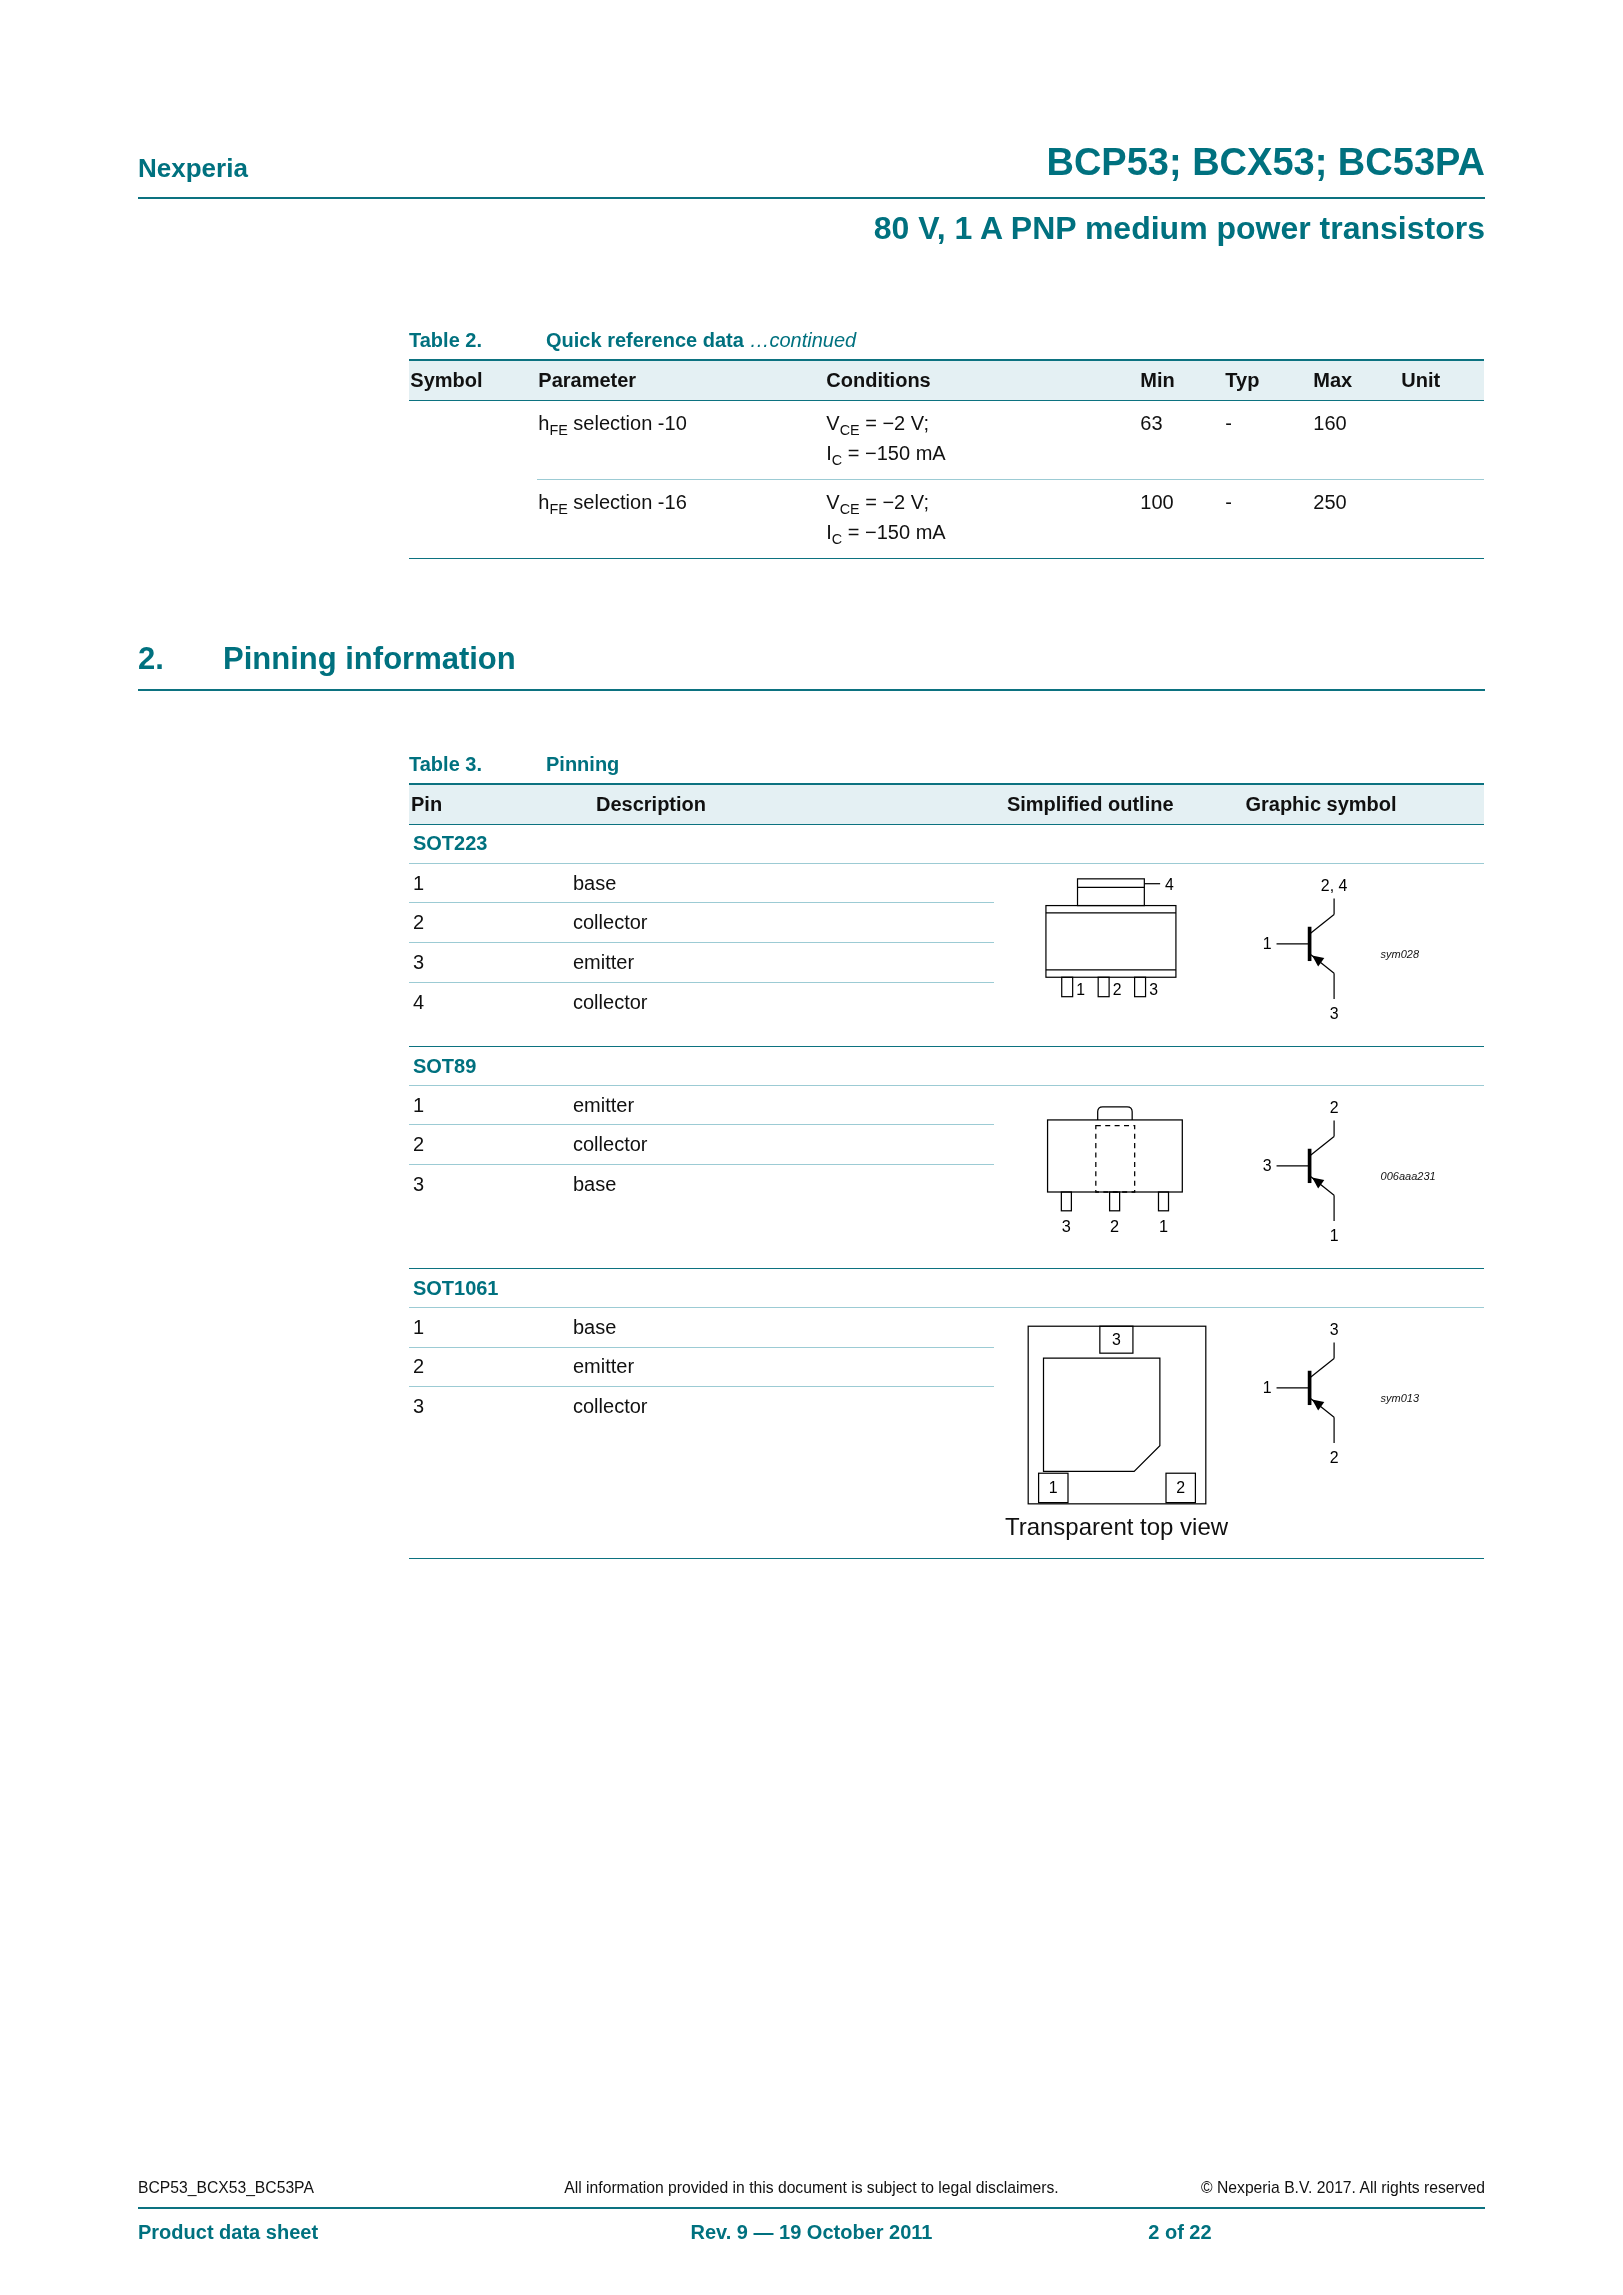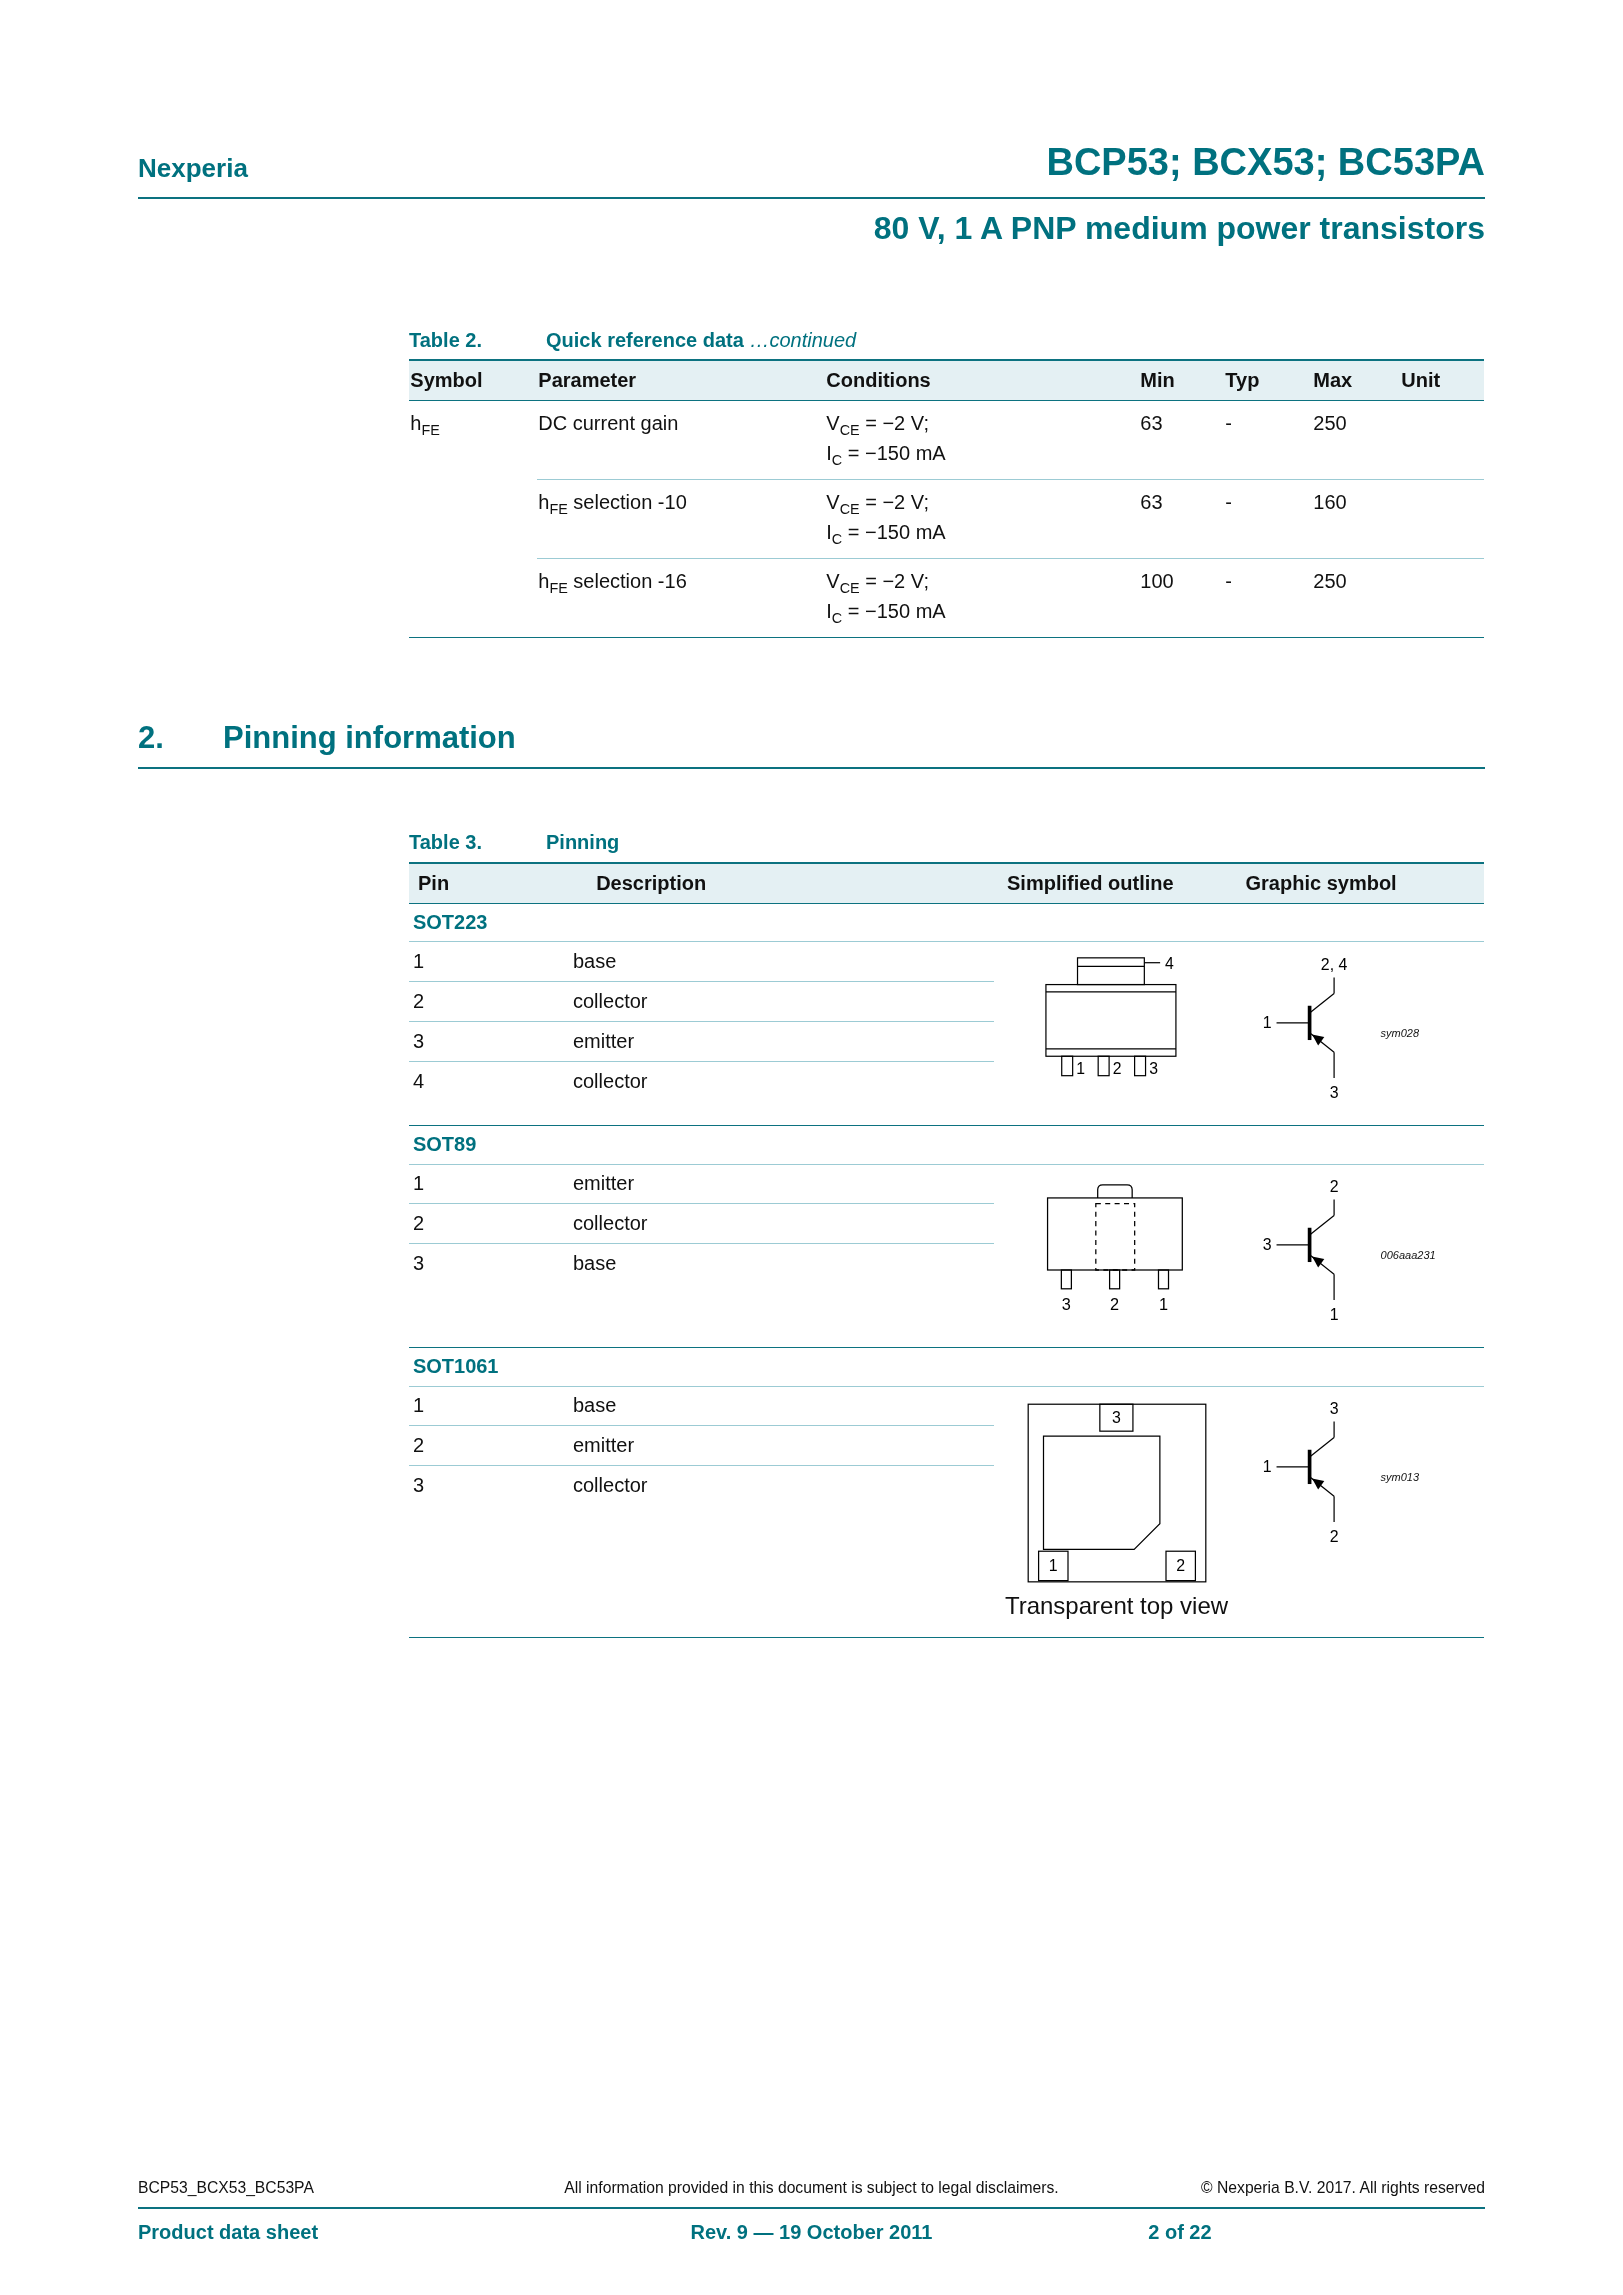--- a/index.html
+++ b/index.html
@@ -42,21 +42,21 @@
 
   
   .section-head{margin-top:82px;font-size:31px;font-weight:bold;color:var(--teal);}
   .section-head .sec-num{display:inline-block;width:85px;}
   .section-rule{border-top:2px solid var(--teal-line);margin-top:11.8px;}
 
   
   .t3-wrap{margin:62px 0 0 271px;width:1075px;font-size:20px;}
   .t3-header{display:flex;background:var(--hdr-bg);border-top:2.6px solid var(--teal-line);
              border-bottom:1.3px solid var(--teal-line);font-weight:bold;padding:7.9px 0;}
-  .t3-h-pin{width:192px;padding-left:9px;}
+  .t3-h-pin{width:192px;padding-left:2px;}
   .t3-h-desc{width:422px;}
   .t3-h-outline{width:245px;}
   .t3-h-symbol{width:245px;}
   .t3-section{border-bottom:1.3px solid var(--teal-line);}
   .t3-pkg-row{padding:7.2px 3.9px;font-weight:bold;color:var(--teal);
               border-bottom:0.7px solid var(--line-light);}
   .t3-body{display:flex;align-items:flex-start;padding-bottom:17px;}
   .t3-pins{width:585px;}
   .t3-pin-row{display:flex;padding:7.9px 0;border-bottom:0.7px solid var(--line-light);}
   .t3-pin-row:last-child{border-bottom:none;}
@@ -116,32 +116,20 @@
             <th>Symbol</th>
             <th>Parameter</th>
             <th>Conditions</th>
             <th>Min</th>
             <th>Typ</th>
             <th>Max</th>
             <th>Unit</th>
           </tr>
         </thead>
         <tbody>
-          <tr>
-            <td class="c-sym"><span>h</span><sub>FE</sub></td>
-            <td>DC current gain</td>
-            <td>
-              <div><span>V</span><sub>CE</sub><span> = −2 V;</span></div>
-              <div><span>I</span><sub>C</sub><span> = −150 mA</span></div>
-            </td>
-            <td>63</td>
-            <td>-</td>
-            <td>250</td>
-            <td></td>
-          </tr>
           <tr>
             <td class="c-sym"></td>
             <td class="indent"><span>h</span><sub>FE</sub><span> selection -10</span></td>
             <td>
               <div><span>V</span><sub>CE</sub><span> = −2 V;</span></div>
               <div><span>I</span><sub>C</sub><span> = −150 mA</span></div>
             </td>
             <td>63</td>
             <td>-</td>
             <td>160</td>

